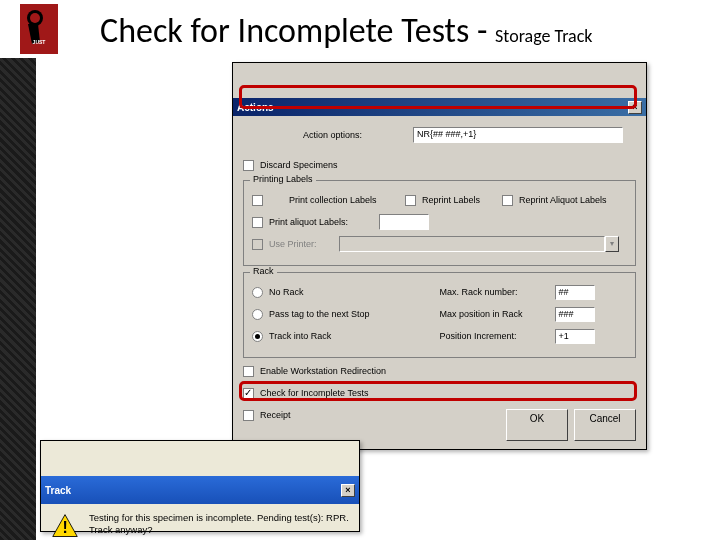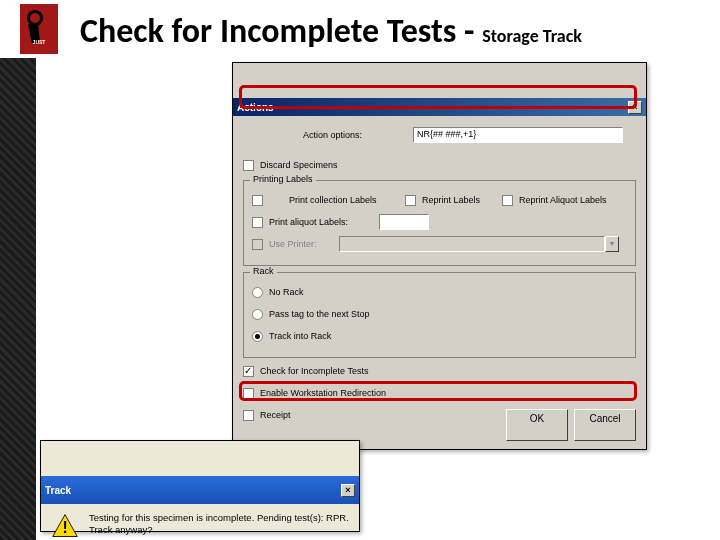--- a/index.html
+++ b/index.html
@@ -17,24 +17,24 @@
     left: 20px;
     top: 4px;
     width: 38px;
     height: 50px;
     background: #a01818;
     border-radius: 2px;
   }
   .logo svg { width: 100%; height: 100%; }
   .slide-title {
     position: absolute;
-    left: 80px;
+    left: 100px;
     top: 10px;
     font-size: 34px;
-    font-weight: 700;
+    font-weight: 400;
     color: #000;
     font-family: 'Segoe UI', Calibri, Arial, sans-serif;
   }
   .slide-title .sub {
     font-size: 18px;
   }
   .texture {
     position: absolute;
     left: 0;
     top: 58px;
@@ -293,30 +293,44 @@
           </div>
           <div class="row">
             <span class="rad"></span>
             <span class="label">Pass tag to the next Stop</span>
           </div>
           <div class="row">
             <span class="rad checked"></span>
             <span class="label">Track into Rack</span>
           </div>
         </div>
-      </div>
-    </div>
-
+        <div>
+          <div class="row">
+            <span class="label" style="width:115px;">Max. Rack number:</span>
+            <div class="field sm-field"><span>##</span></div>
+          </div>
+          <div class="row">
+            <span class="label" style="width:115px;">Max position in Rack</span>
+            <div class="field sm-field"><span>###</span></div>
+          </div>
+          <div class="row">
+            <span class="label" style="width:115px;">Position Increment:</span>
+            <div class="field sm-field"><span>+1</span></div>
+          </div>
+        </div>
+      </div>
+    </div>
+
+    <div class="row">
+      <span class="chk"></span>
+      <span class="label">Enable Workstation Redirection</span>
+    </div>
     <div class="row">
       <span class="chk checked"></span>
       <span class="label">Check for Incomplete Tests</span>
-    </div>
-    <div class="row">
-      <span class="chk"></span>
-      <span class="label">Enable Workstation Redirection</span>
     </div>
     <div class="row">
       <span class="chk"></span>
       <span class="label">Receipt</span>
     </div>
   </div>
 
   <div class="dlg-buttons">
     <div class="btn"><span>OK</span></div>
     <div class="btn"><span>Cancel</span></div>

